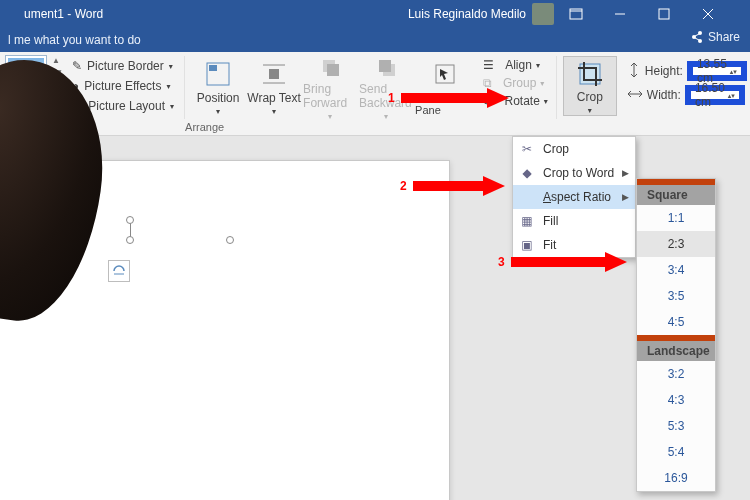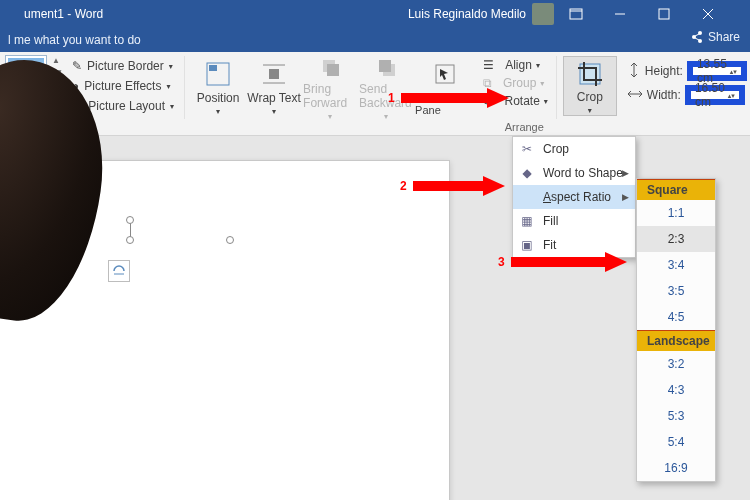--- a/index.html
+++ b/index.html
@@ -6,21 +6,21 @@
   body { background: #e6e6e6; width: 750px; height: 500px; overflow: hidden; position: relative; }
   .titlebar { height: 28px; background: #2b579a; color: #fff; display: flex; align-items: center; padding: 0 20px; }
   .titlebar .title { flex: 0 0 auto; padding-left: 4px; }
   .titlebar .spacer { flex: 1; }
   .titlebar .user { display: flex; align-items: center; gap: 6px; }
   .titlebar .avatar { width: 22px; height: 22px; background: #7a8b7a; border-radius: 2px; }
   .titlebar .winbtn { width: 44px; height: 28px; display: flex; align-items: center; justify-content: center; color:#fff; }
   .tellme { height: 24px; background: #2b579a; color: #e9f0fa; padding-left: 8px; display: flex; align-items: center; }
   .ribbon { background: #f3f3f3; border-bottom: 1px solid #d4d4d4; height: 84px; display: flex; position: relative; padding: 4px 6px 16px 0; }
   .rgroup { display:flex; flex-direction:column; align-items:center; justify-content:flex-start; height:100%; border-right:1px solid #e1e1e1; padding: 0 6px; position:relative;}
-  .rgroup .label { position:absolute; bottom:-14px; left:0; right:12px; text-align:right; color:#666; font-size:11px;}
+  .rgroup .label { position:absolute; bottom:-14px; left:0; right:12px; text-align:left; color:#666; font-size:11px;}
   .rcol { display:flex; flex-direction:column; gap:0; }
   .rcol .item { display:flex; align-items:center; gap:5px; height:20px; color:#444; white-space:nowrap; padding: 0 4px;}
   .bigbtn { display:flex; flex-direction:column; align-items:center; justify-content:center; width:54px; height:60px; color:#444; gap:2px; padding-top:2px;}
   .bigbtn.sel { background:#e1e1e1; border:1px solid #c0c0c0;}
   .bigbtn .icon { width:32px; height:32px; display:flex; align-items:center; justify-content:center; }
   .minirow { display:flex; align-items:center; gap:4px; color:#444; height:18px; padding:0 2px;}
   .szlabel { color:#444; }
   .szinput { width:60px; height:20px; border:6px solid #1d4ed8; background:#fff; padding:0 4px; display:flex; align-items:center; justify-content:space-between;}
   .spin { display:flex; flex-direction:column; line-height:5px; font-size:7px; color:#555;}
   .page { background:#fff; border:1px solid #c8c8c8; box-shadow:0 2px 6px rgba(0,0,0,.15); position:absolute; left:-90px; top:160px; width:540px; height:500px;}
@@ -29,21 +29,21 @@
   .rothandle { width:8px;height:8px;border:1px solid #888;background:#fff;border-radius:50%;position:absolute; left:50%; top:-24px; transform:translateX(-50%);}
   .rotline { position:absolute; left:50%; top:-18px; width:1px; height:18px; background:#888;}
   .hair { position:absolute; left:-60px; top:60px; width:160px; height:260px; background:radial-gradient(ellipse at 30% 20%, #3a2a22 0%, #1a120e 60%, #0c0806 100%); border-radius: 60% 70% 55% 60% / 50% 60% 70% 60%; transform:rotate(8deg);}
   .layouticon { position:absolute; left:108px; top:260px; width:22px; height:22px; background:#fff; border:1px solid #bdbdbd; display:flex; align-items:center; justify-content:center;}
   .menu { position:absolute; background:#fff; border:1px solid #c8c8c8; box-shadow:2px 3px 6px rgba(0,0,0,.25); }
   .menu .mitem { height:24px; display:flex; align-items:center; padding: 0 10px 0 30px; color:#333; position:relative; white-space:nowrap;}
   .menu .mitem.hover { background:#cde3f8; }
   .menu .mitem .arrow { position:absolute; right:6px; font-size:9px; color:#555;}
   .menu .mitem .micon { position:absolute; left:6px; width:16px; text-align:center; color:#668;}
   .submenu { position:absolute; background:#fcfcfc; border:1px solid #c8c8c8; box-shadow:2px 3px 6px rgba(0,0,0,.25);}
-  .submenu .header { background:#eab308; color:#444; font-weight:600; padding:3px 10px; border-top:1px solid #c2410c;}
+  .submenu .header { background:#a3a3a3; color:#444; font-weight:600; padding:3px 10px; border-top:6px solid #c2410c;}
   .submenu .opt { height:26px; display:flex; align-items:center; justify-content:center; color:#2b579a; }
   .submenu .opt.hover { background:#e5e5e5; color:#333;}
   .annot { position:absolute; color:#f00; font-weight:700; font-size:22px; display:flex; align-items:center; gap:4px;}
   .arrowred { display:inline-block; }
   .disabled { color:#b5b5b5 !important;}
   .smallpic { width:40px;height:26px;background:linear-gradient(#7fb6e6,#cfe4f6);border:2px solid #fff; box-shadow:0 0 0 1px #9fb7cf; position:relative;}
   .smallpic::after{content:'';position:absolute;bottom:2px;left:4px;width:18px;height:10px;background:#3d6b3d;clip-path:polygon(0 100%,40% 10%,60% 60%,80% 0,100% 100%);}
 </style>
 </head>
 <body>
@@ -241,21 +241,21 @@
   </div>
 <div class="hair"></div>
 
 <div class="menu" style="left:512px; top:136px; width:124px;">
   <div class="mitem">
       <span class="micon">✂</span>
       <span>Crop</span>
     </div>
   <div class="mitem">
       <span class="micon">◆</span>
-      <span>Word to Shape</span>
+      <span>Crop to Word</span>
       <span class="arrow">▶</span>
     </div>
   <div class="mitem hover">
       <span style="text-decoration:underline; text-decoration-color:transparent;"><u style="text-decoration:underline;">A</u>spect Ratio</span>
       <span class="arrow">▶</span>
     </div>
   <div class="mitem">
       <span class="micon">▦</span>
       <span>Fill</span>
     </div>

